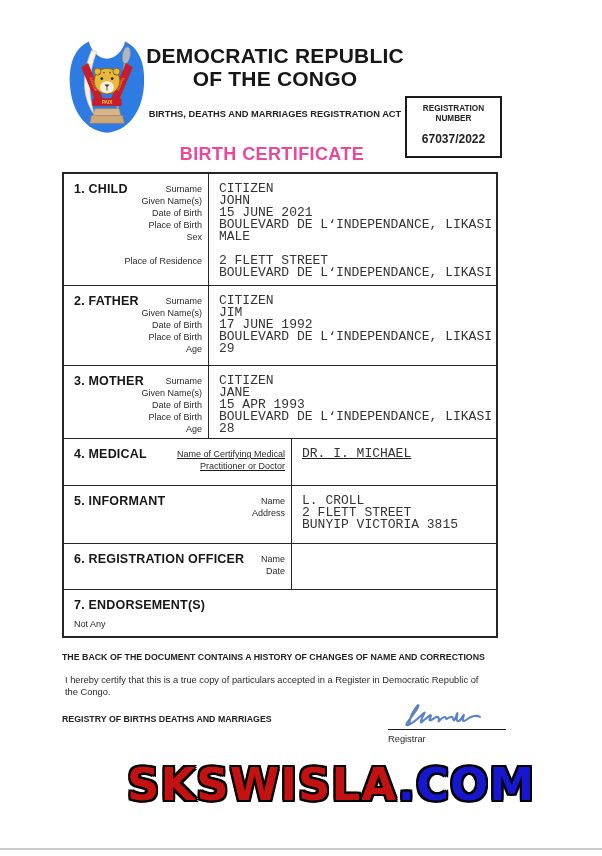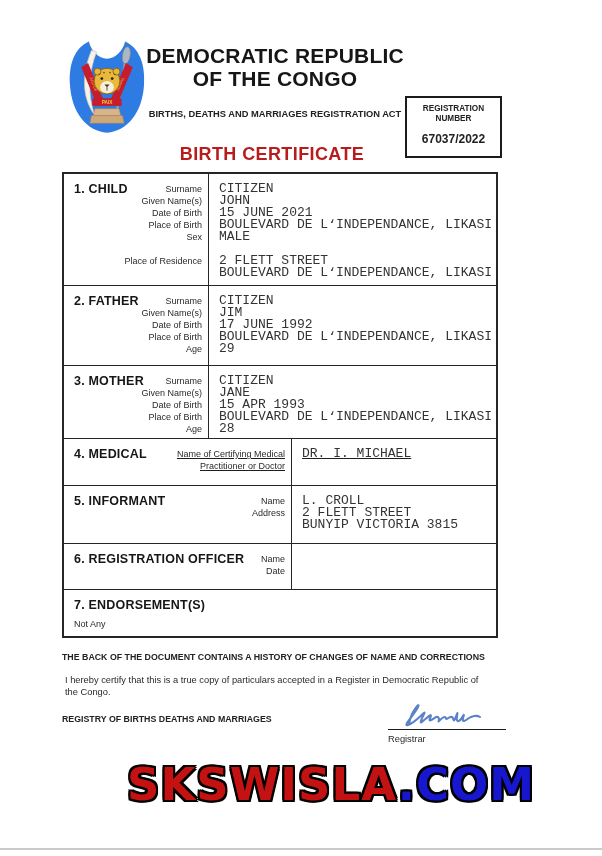--- a/index.html
+++ b/index.html
@@ -10,21 +10,21 @@
   .emblem{position:absolute;left:64px;top:36px;}
   .header-title{position:absolute;left:140px;top:44px;width:270px;text-align:center;
         font-size:21px;font-weight:bold;line-height:23px;letter-spacing:0.2px;color:#161616;}
   .act-line{position:absolute;left:130px;top:109px;width:290px;text-align:center;
         font-size:9.3px;font-weight:bold;color:#222;}
   .reg-box{position:absolute;left:405px;top:96px;width:93px;height:52px;border:2px solid #1b1b1b;
         text-align:center;padding-top:6px;box-sizing:content-box;}
   .reg-box .reg-label{font-size:8.2px;font-weight:bold;line-height:9.5px;color:#222;}
   .reg-box .reg-number{font-size:12px;font-weight:bold;margin-top:9px;color:#222;}
   .doc-title{position:absolute;left:62px;top:144px;width:420px;text-align:center;
-        font-size:18px;font-weight:bold;letter-spacing:0.4px;color:#b91c1c;}
+        font-size:18px;font-weight:bold;letter-spacing:0.4px;color:#ec4899;}
 
   
   .table{position:absolute;left:62px;top:172px;width:436px;border:2px solid #262626;box-sizing:border-box;}
   .row{display:flex;border-bottom:1.5px solid #262626;box-sizing:border-box;overflow:hidden;}
   .row:last-child{border-bottom:none;}
   .row:nth-child(1){height:112px;}
   .row:nth-child(2){height:80px;}
   .row:nth-child(3){height:73px;}
   .row:nth-child(4){height:47px;text-decoration:underline;}
   .row:nth-child(5){height:58px;}

